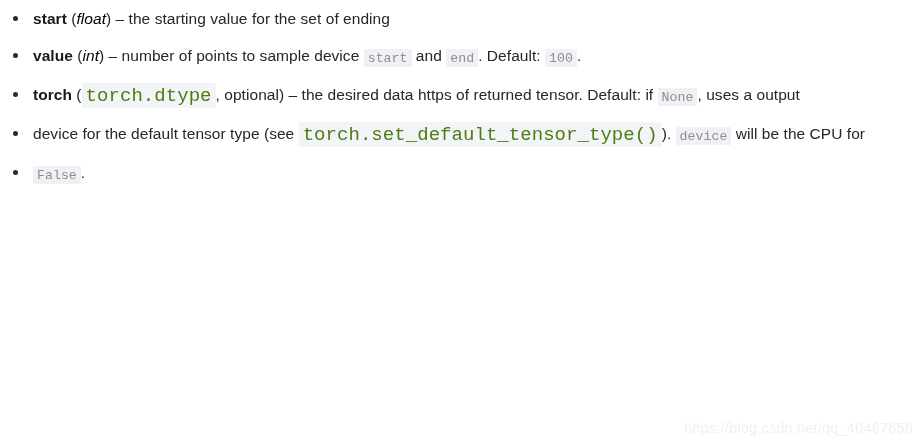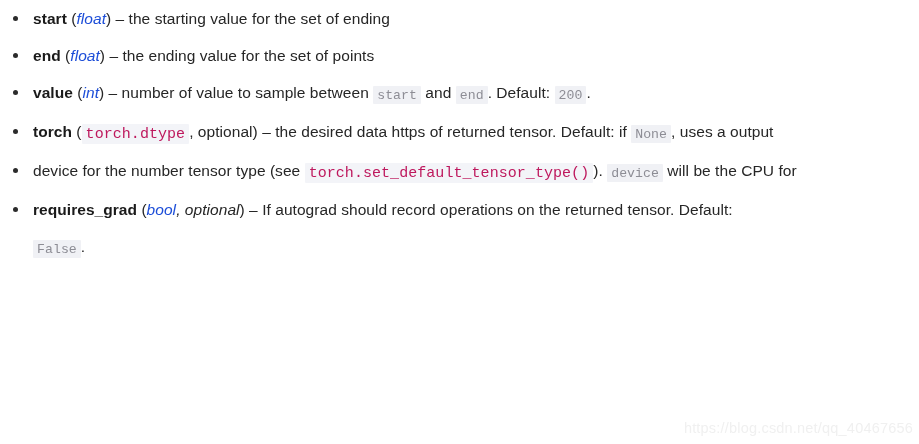--- a/index.html
+++ b/index.html
@@ -45,44 +45,44 @@
     border-radius: 50%;
     background: #2b2b2b;
   }
 
   .param-name {
     font-weight: bold;
     color: #1a1a1a;
   }
 
   .type-red {
-    color: #1d4ed8;
+    color: #000000;
     font-style: italic;
   }
 
   .type-plain-italic {
     font-style: italic;
     color: #262626;
   }
 
   code.code-lit {
     font-family: "Liberation Mono", "DejaVu Sans Mono", monospace;
     font-size: 13.2px;
     background: #f0f1f5;
     color: #8d8d95;
     padding: 1.5px 4px;
     border-radius: 1px;
     white-space: nowrap;
   }
 
   code.code-link {
     font-family: "Liberation Mono", "DejaVu Sans Mono", monospace;
-    font-size: 15px;
+    font-size: 19px;
     background: #f3f4f8;
-    color: #be185d;
+    color: #4d7c0f;
     padding: 1.5px 4px;
     border-radius: 1px;
     white-space: nowrap;
   }
 
   .dash {
     color: #262626;
   }
 
   #watermark {
@@ -102,43 +102,36 @@
 <ul id="doc-params">
     <li class="param-item">
       <span class="bullet-marker"></span>
       <div class="param-body">
         <div class="param-line"><strong class="param-name">start</strong><span class="dash"> (</span><em class="type-red">float</em><span class="dash">) – the starting value for the set of ending</span></div>
       </div>
     </li>
     <li class="param-item">
       <span class="bullet-marker"></span>
       <div class="param-body">
-        <div class="param-line"><strong class="param-name">end</strong><span class="dash"> (</span><em class="type-red">float</em><span class="dash">) – the ending value for the set of points</span></div>
-      </div>
-    </li>
-    <li class="param-item">
-      <span class="bullet-marker"></span>
-      <div class="param-body">
-        <div class="param-line"><strong class="param-name">value</strong><span class="dash"> (</span><em class="type-red">int</em><span class="dash">) – number of value to sample between </span><code class="code-lit">start</code><span class="dash"> and </span><code class="code-lit">end</code><span class="dash">. Default: </span><code class="code-lit">200</code><span class="dash">.</span></div>
+        <div class="param-line"><strong class="param-name">value</strong><span class="dash"> (</span><em class="type-red">int</em><span class="dash">) – number of points to sample device </span><code class="code-lit">start</code><span class="dash"> and </span><code class="code-lit">end</code><span class="dash">. Default: </span><code class="code-lit">100</code><span class="dash">.</span></div>
       </div>
     </li>
     <li class="param-item">
       <span class="bullet-marker"></span>
       <div class="param-body">
         <div class="param-line"><strong class="param-name">torch</strong><span class="dash"> (</span><code class="code-link">torch.dtype</code><span class="dash">, optional) – the desired data https of returned tensor. Default: if </span><code class="code-lit">None</code><span class="dash">, uses a output</span></div>
       </div>
     </li>
     <li class="param-item">
       <span class="bullet-marker"></span>
       <div class="param-body">
-        <div class="param-line"><span class="dash">device for the number tensor type (see </span><code class="code-link">torch.set_default_tensor_type()</code><span class="dash">). </span><code class="code-lit">device</code><span class="dash"> will be the CPU for</span></div>
+        <div class="param-line"><span class="dash">device for the default tensor type (see </span><code class="code-link">torch.set_default_tensor_type()</code><span class="dash">). </span><code class="code-lit">device</code><span class="dash"> will be the CPU for</span></div>
       </div>
     </li>
     <li class="param-item">
       <span class="bullet-marker"></span>
       <div class="param-body">
-        <div class="param-line"><strong class="param-name">requires_grad</strong><span class="dash"> (</span><em class="type-red">bool</em><em class="type-plain-italic">, </em><em class="type-plain-italic">optional</em><span class="dash">) – If autograd should record operations on the returned tensor. Default:</span></div>
         <div class="param-line"><code class="code-lit">False</code><span class="dash">.</span></div>
       </div>
     </li>
   </ul>
 
 <div id="watermark">https://blog.csdn.net/qq_40467656</div>
 
 </body></html>

